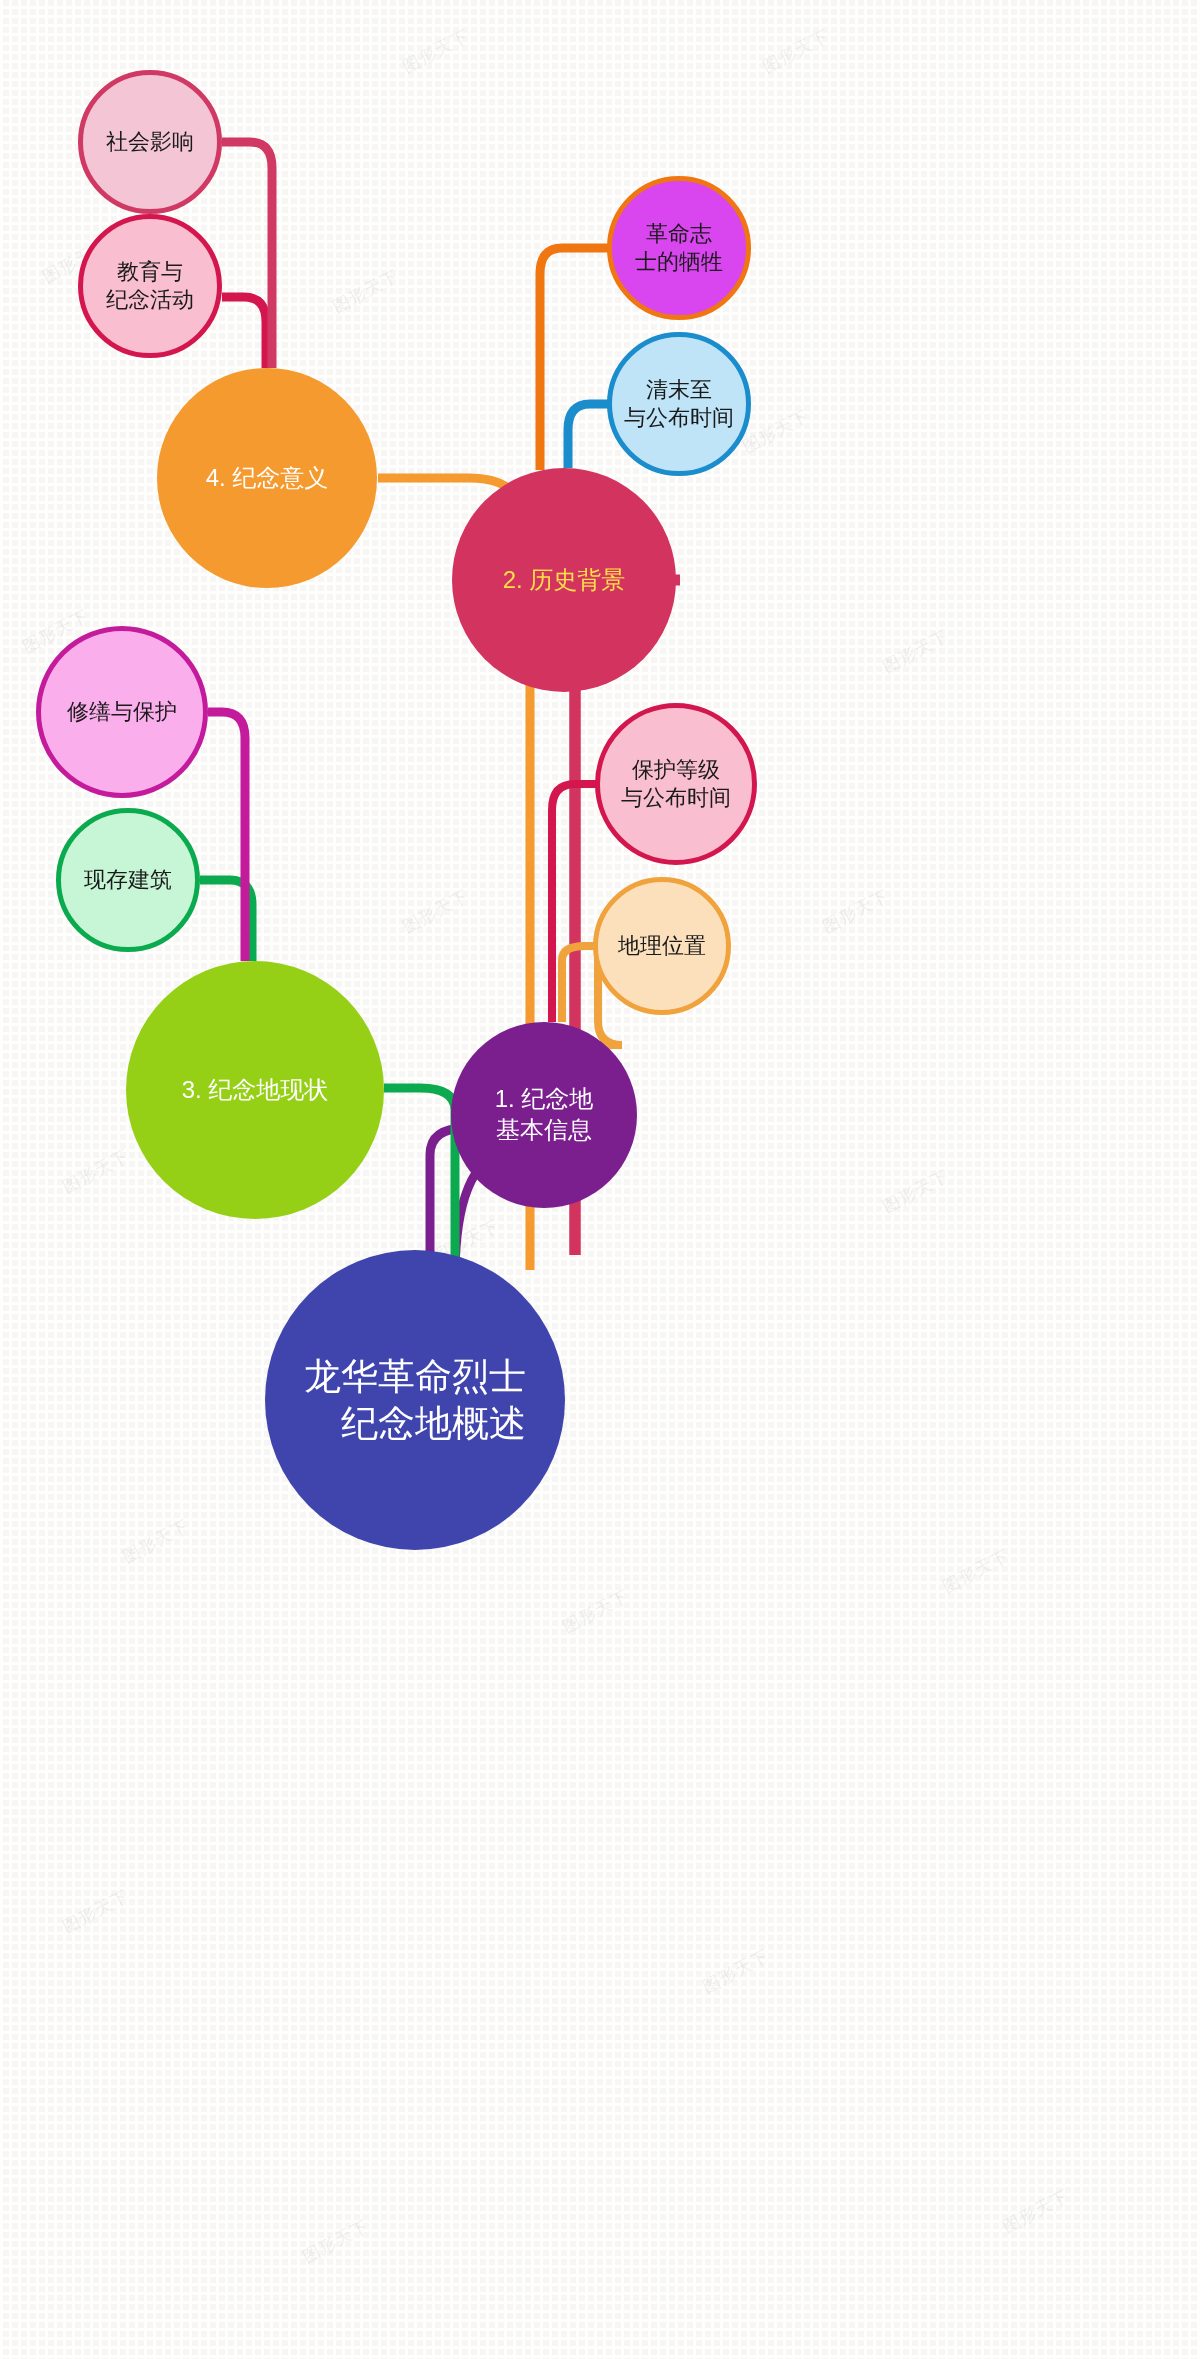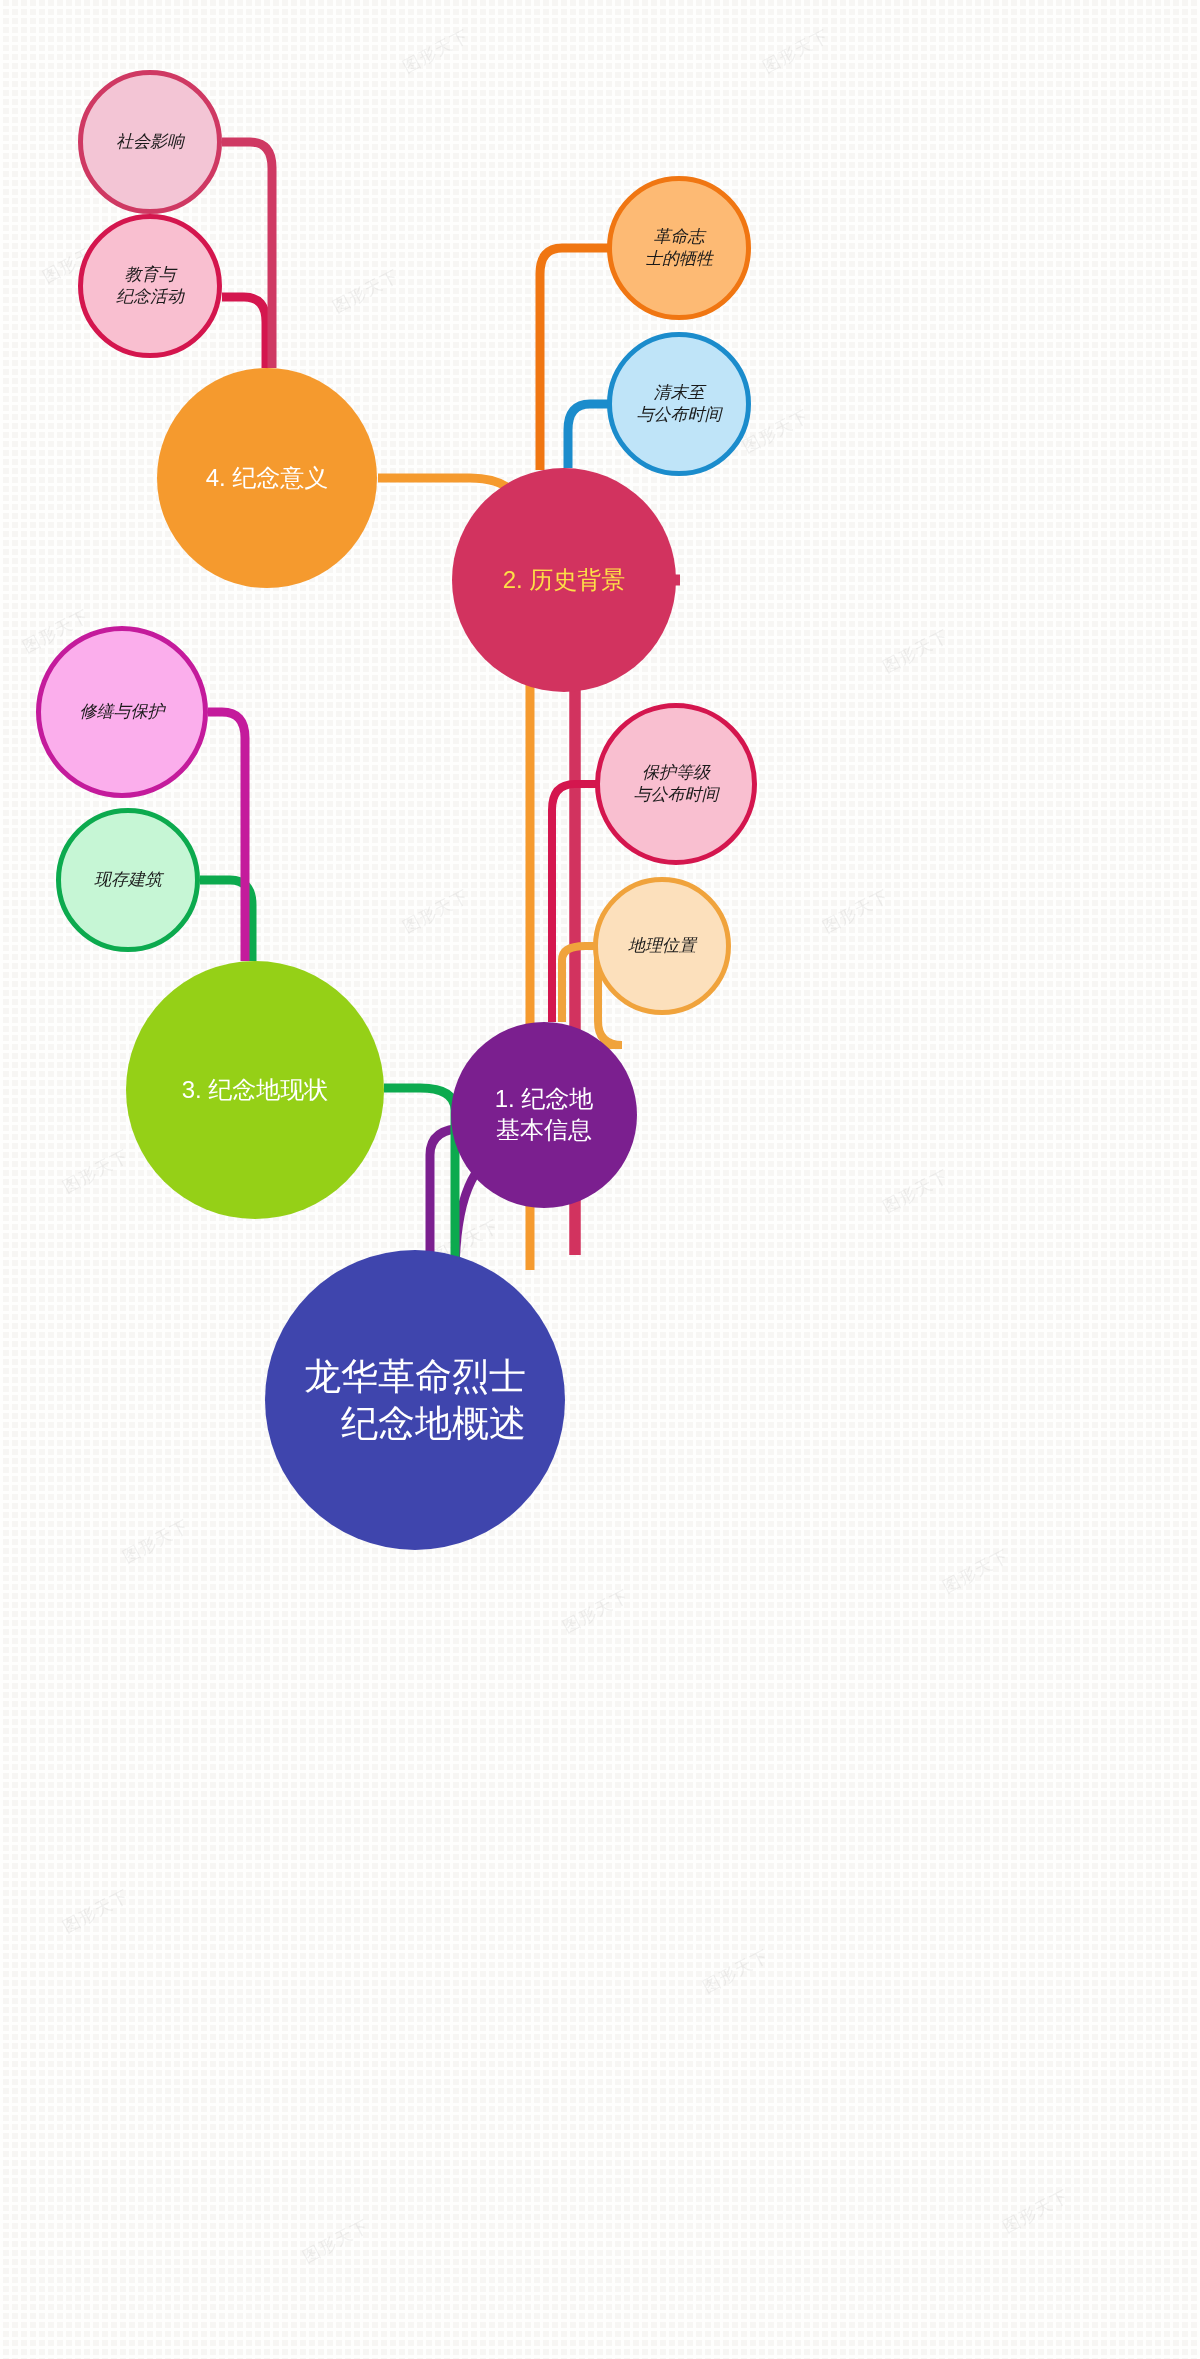--- a/index.html
+++ b/index.html
@@ -47,21 +47,21 @@
     display: flex;
     align-items: center;
     justify-content: center;
     text-align: center;
     line-height: 1.28;
     white-space: pre-line;
     user-select: none;
   }
   .node-root   { font-size: 37px; font-weight: 400; text-align: right; }
   .node-main   { font-size: 24px; font-weight: 400; }
-  .node-leaf   { font-size: 17px; font-weight: 400; font-style: italic; }
+  .node-leaf   { font-size: 22px; font-weight: 400; }
   .wm {
     position: absolute;
     color: rgba(120,120,120,0.10);
     font-size: 17px;
     transform: rotate(-28deg);
     pointer-events: none;
     white-space: nowrap;
     letter-spacing: 1px;
   }
 </style>
@@ -109,21 +109,21 @@
       <path d="M 245 961 V 738 Q 245 712 222 712 H 208" stroke="#c41b9c" stroke-width="9" fill="none" stroke-linecap="butt"></path>
       <path d="M 266 368 V 322 Q 266 297 244 297 H 222" stroke="#d4164e" stroke-width="9" fill="none" stroke-linecap="butt"></path>
       <path d="M 272 368 V 168 Q 272 142 250 142 H 222" stroke="#cf3963" stroke-width="9" fill="none" stroke-linecap="butt"></path>
     </svg>
   <div id="nodes">
       <div class="node node-leaf" style="left: 593px; top: 877px; width: 138px; height: 138px; background: rgb(252, 224, 188); color: rgb(26, 26, 26); border: 5px solid rgb(240, 163, 60); text-align: center;"><span>地理位置</span></div>
       <div class="node node-leaf" style="left: 595px; top: 703px; width: 162px; height: 162px; background: rgb(249, 191, 208); color: rgb(26, 26, 26); border: 5px solid rgb(212, 22, 78);"><span>保护等级
 与公布时间</span></div>
       <div class="node node-leaf" style="left: 607px; top: 332px; width: 144px; height: 144px; background: rgb(191, 228, 248); color: rgb(26, 26, 26); border: 5px solid rgb(27, 140, 204);"><span>清末至
 与公布时间</span></div>
-      <div class="node node-leaf" style="left: 607px; top: 176px; width: 144px; height: 144px; background: #fdba74; color: rgb(26, 26, 26); border: 5px solid rgb(240, 118, 18);"><span>革命志
+      <div class="node node-leaf" style="left: 607px; top: 176px; width: 144px; height: 144px; background: #d946ef; color: rgb(26, 26, 26); border: 5px solid rgb(240, 118, 18);"><span>革命志
 士的牺牲</span></div>
       <div class="node node-leaf" style="left: 56px; top: 808px; width: 144px; height: 144px; background: rgb(198, 246, 213); color: rgb(26, 26, 26); border: 5px solid rgb(12, 170, 78);"><span>现存建筑</span></div>
       <div class="node node-leaf" style="left: 36px; top: 626px; width: 172px; height: 172px; background: rgb(251, 174, 236); color: rgb(26, 26, 26); border: 5px solid rgb(196, 27, 156);"><span>修缮与保护</span></div>
       <div class="node node-leaf" style="left: 78px; top: 214px; width: 144px; height: 144px; background: rgb(249, 191, 208); color: rgb(26, 26, 26); border: 5px solid rgb(212, 22, 78);"><span>教育与
 纪念活动</span></div>
       <div class="node node-leaf" style="left: 78px; top: 70px; width: 144px; height: 144px; background: rgb(243, 197, 213); color: rgb(26, 26, 26); border: 5px solid rgb(207, 57, 99);"><span>社会影响</span></div>
       <div class="node node-main" style="left: 451px; top: 1022px; width: 186px; height: 186px; background: rgb(123, 31, 143); color: rgb(255, 255, 255);"><span>1. 纪念地
 基本信息</span></div>
       <div class="node node-main" style="left: 452px; top: 468px; width: 224px; height: 224px; background: rgb(210, 51, 95); color: #fde047;"><span>2. 历史背景</span></div>
       <div class="node node-main" style="left: 126px; top: 961px; width: 258px; height: 258px; background: rgb(149, 208, 23); color: rgb(255, 255, 255);"><span>3. 纪念地现状</span></div>

